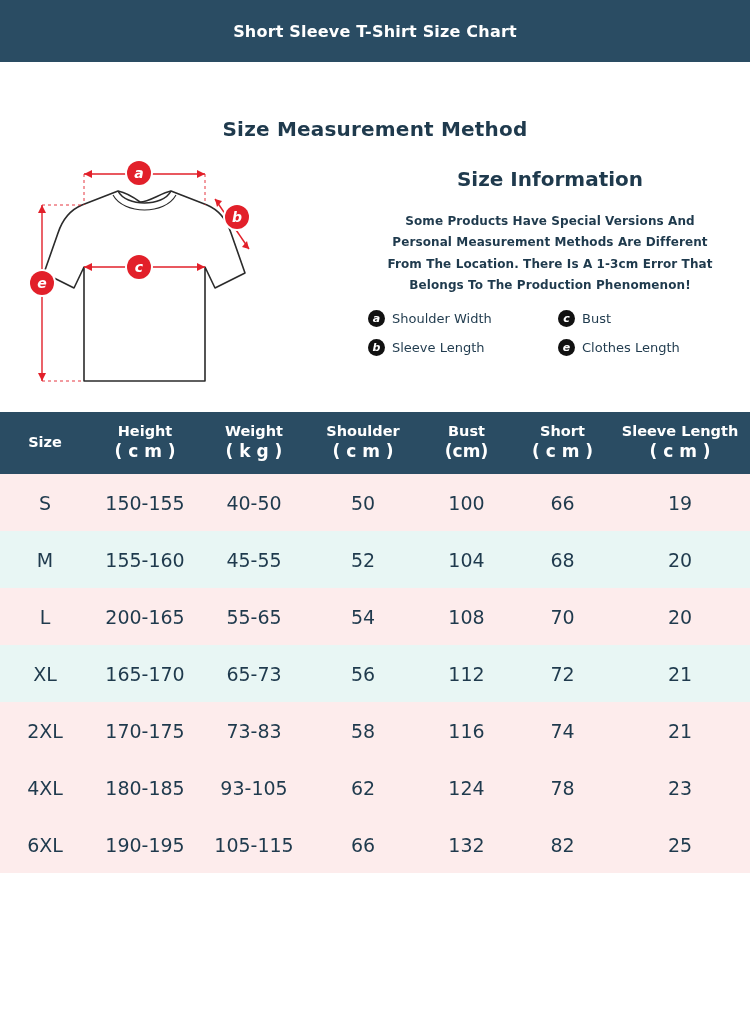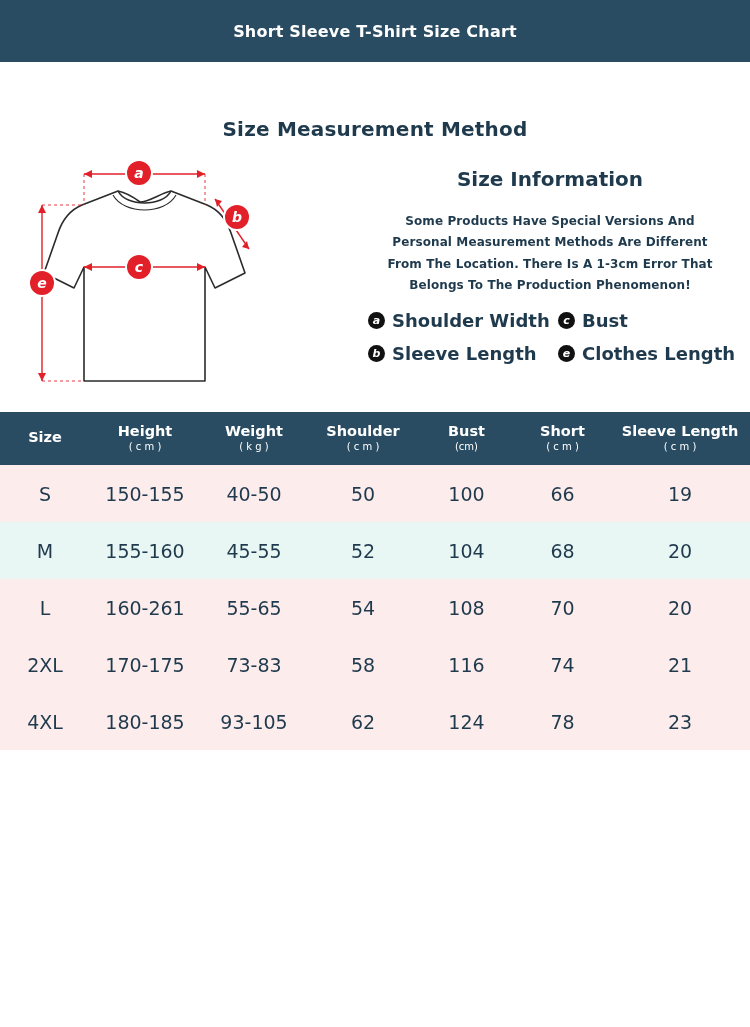--- a/index.html
+++ b/index.html
@@ -104,22 +104,22 @@
     font-size: 11px;
     font-style: italic;
     font-weight: bold;
     display: flex;
     align-items: center;
     justify-content: center;
     flex: 0 0 auto;
   }
   .legend-label {
     color: #1f3a4d;
-    font-size: 18px;
-    font-weight: bold;
+    font-size: 13px;
+    font-weight: normal;
   }
 
   
   .shirt-wrap {
     position: absolute;
     left: 0;
     top: 0;
     width: 360px;
     height: 235px;
   }
@@ -157,22 +157,22 @@
     color: #ffffff;
     font-size: 14.5px;
     font-weight: bold;
     padding: 10px 0 12px 0;
     line-height: 1.28;
     text-align: center;
     vertical-align: middle;
   }
   table.size-table thead th .unit {
     display: block;
-    font-size: 10px;
-    font-weight: normal;
+    font-size: 17px;
+    font-weight: bold;
   }
   table.size-table tbody td {
     text-align: center;
     font-size: 19px;
     color: #1f3a4d;
     height: 55px;
     font-family: "DejaVu Sans", sans-serif;
   }
   table.size-table tbody tr.odd td { background: #fdecec; }
   table.size-table tbody tr.even td { background: #e8f6f4; }
@@ -337,42 +337,60 @@
           <td>M</td>
           <td>155-160</td>
           <td>45-55</td>
           <td>52</td>
           <td>104</td>
           <td>68</td>
           <td>20</td>
         </tr>
         <tr class="odd">
           <td>L</td>
-          <td>160-261</td>
+          <td>200-165</td>
           <td>55-65</td>
           <td>54</td>
           <td>108</td>
           <td>70</td>
           <td>20</td>
+        </tr>
+        <tr class="even">
+          <td>XL</td>
+          <td>165-170</td>
+          <td>65-73</td>
+          <td>56</td>
+          <td>112</td>
+          <td>72</td>
+          <td>21</td>
         </tr>
         <tr class="odd">
           <td>2XL</td>
           <td>170-175</td>
           <td>73-83</td>
           <td>58</td>
           <td>116</td>
           <td>74</td>
           <td>21</td>
         </tr>
         <tr class="odd">
           <td>4XL</td>
           <td>180-185</td>
           <td>93-105</td>
           <td>62</td>
           <td>124</td>
           <td>78</td>
           <td>23</td>
         </tr>
+        <tr class="odd">
+          <td>6XL</td>
+          <td>190-195</td>
+          <td>105-115</td>
+          <td>66</td>
+          <td>132</td>
+          <td>82</td>
+          <td>25</td>
+        </tr>
       </tbody>
     </table>
   </div>
 
 </div>
 
 </body></html>

